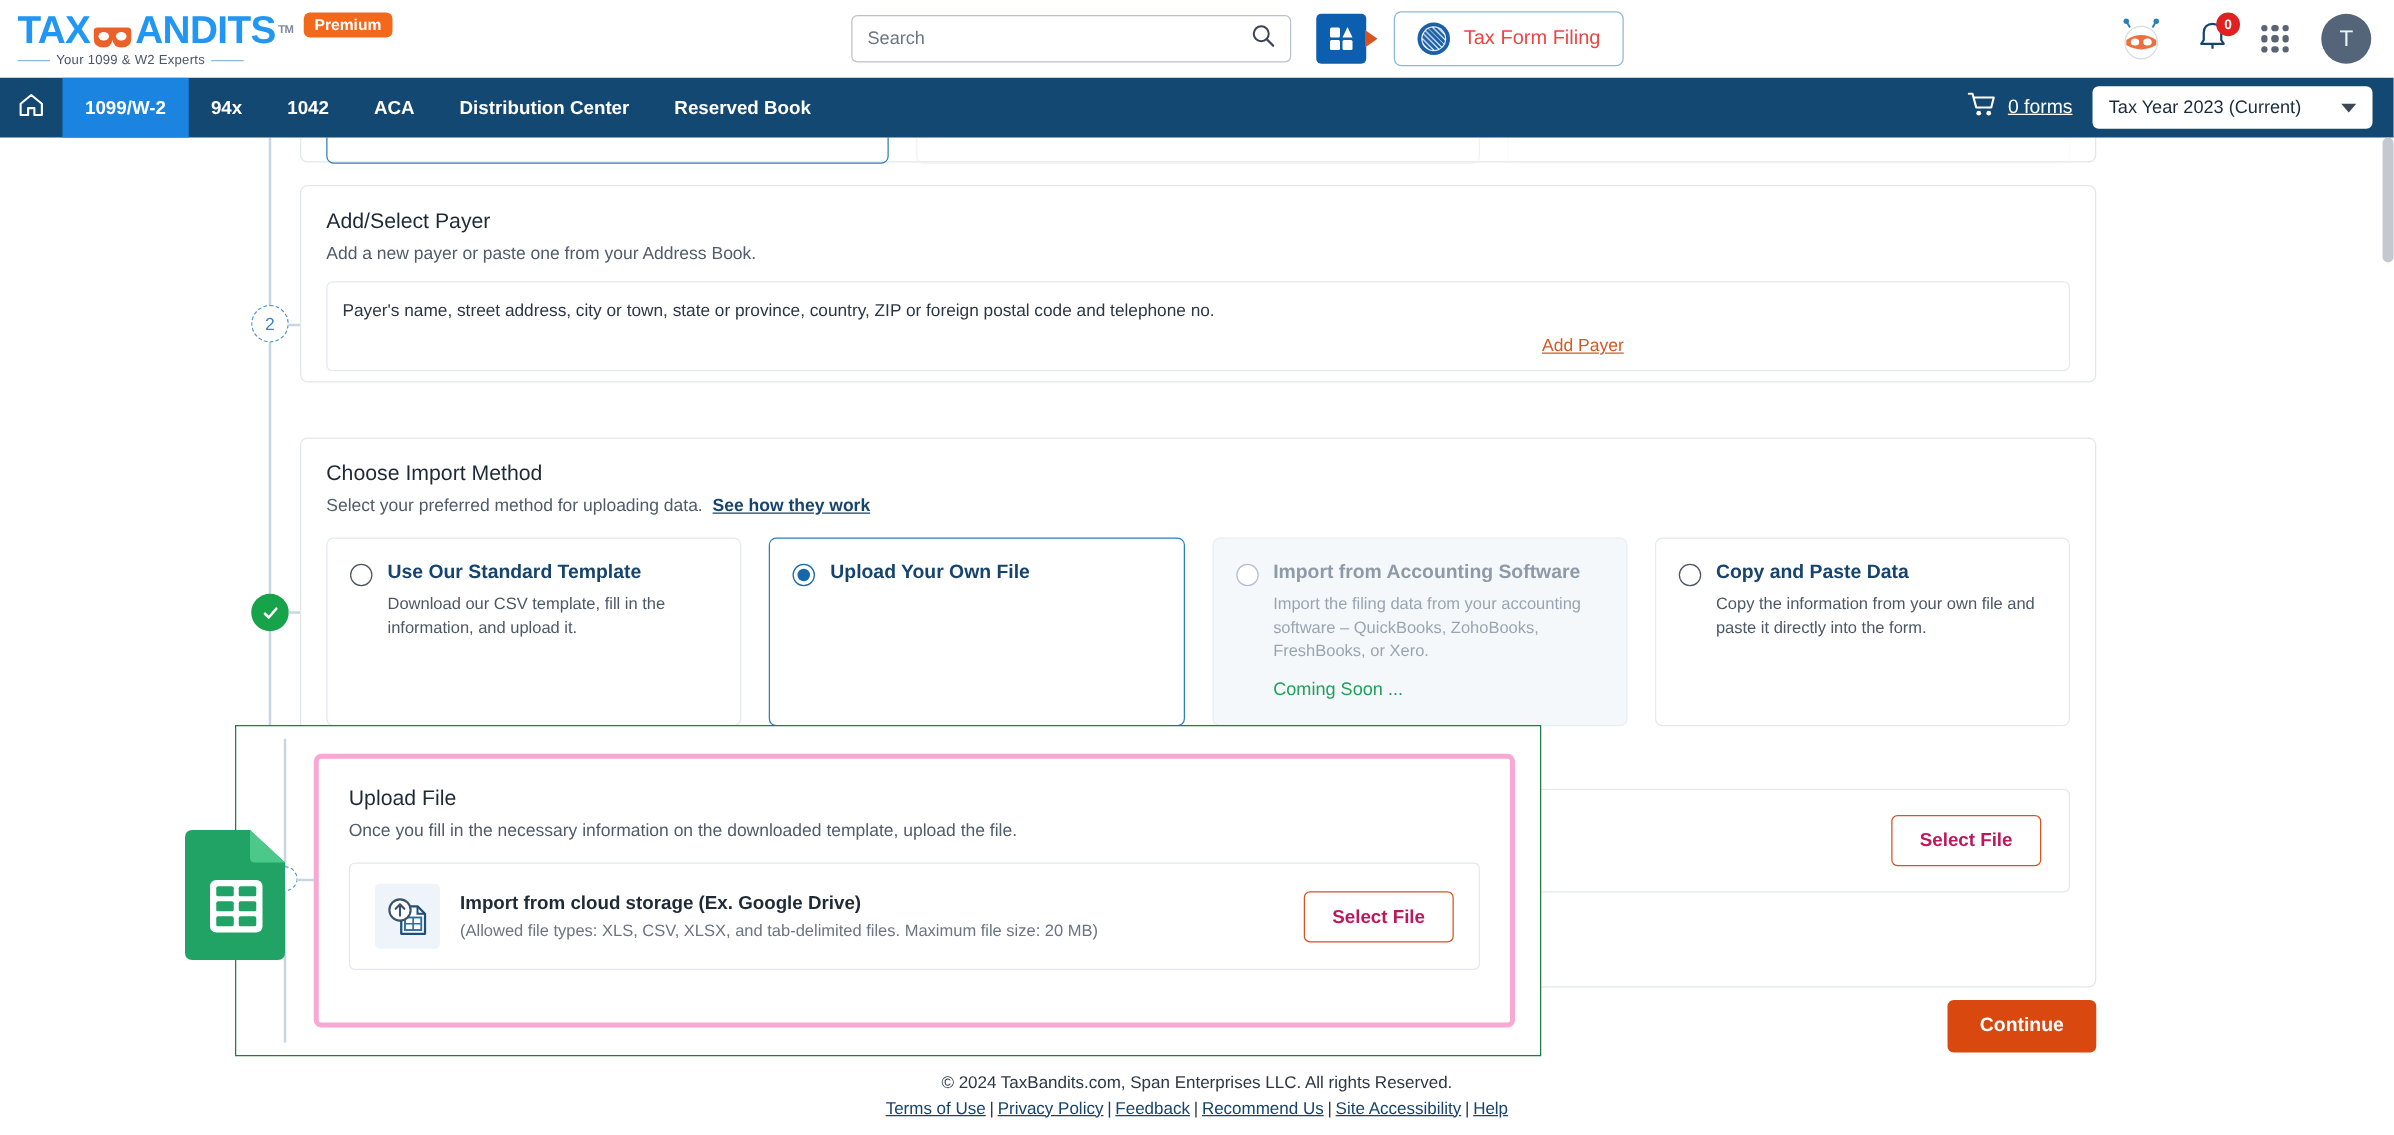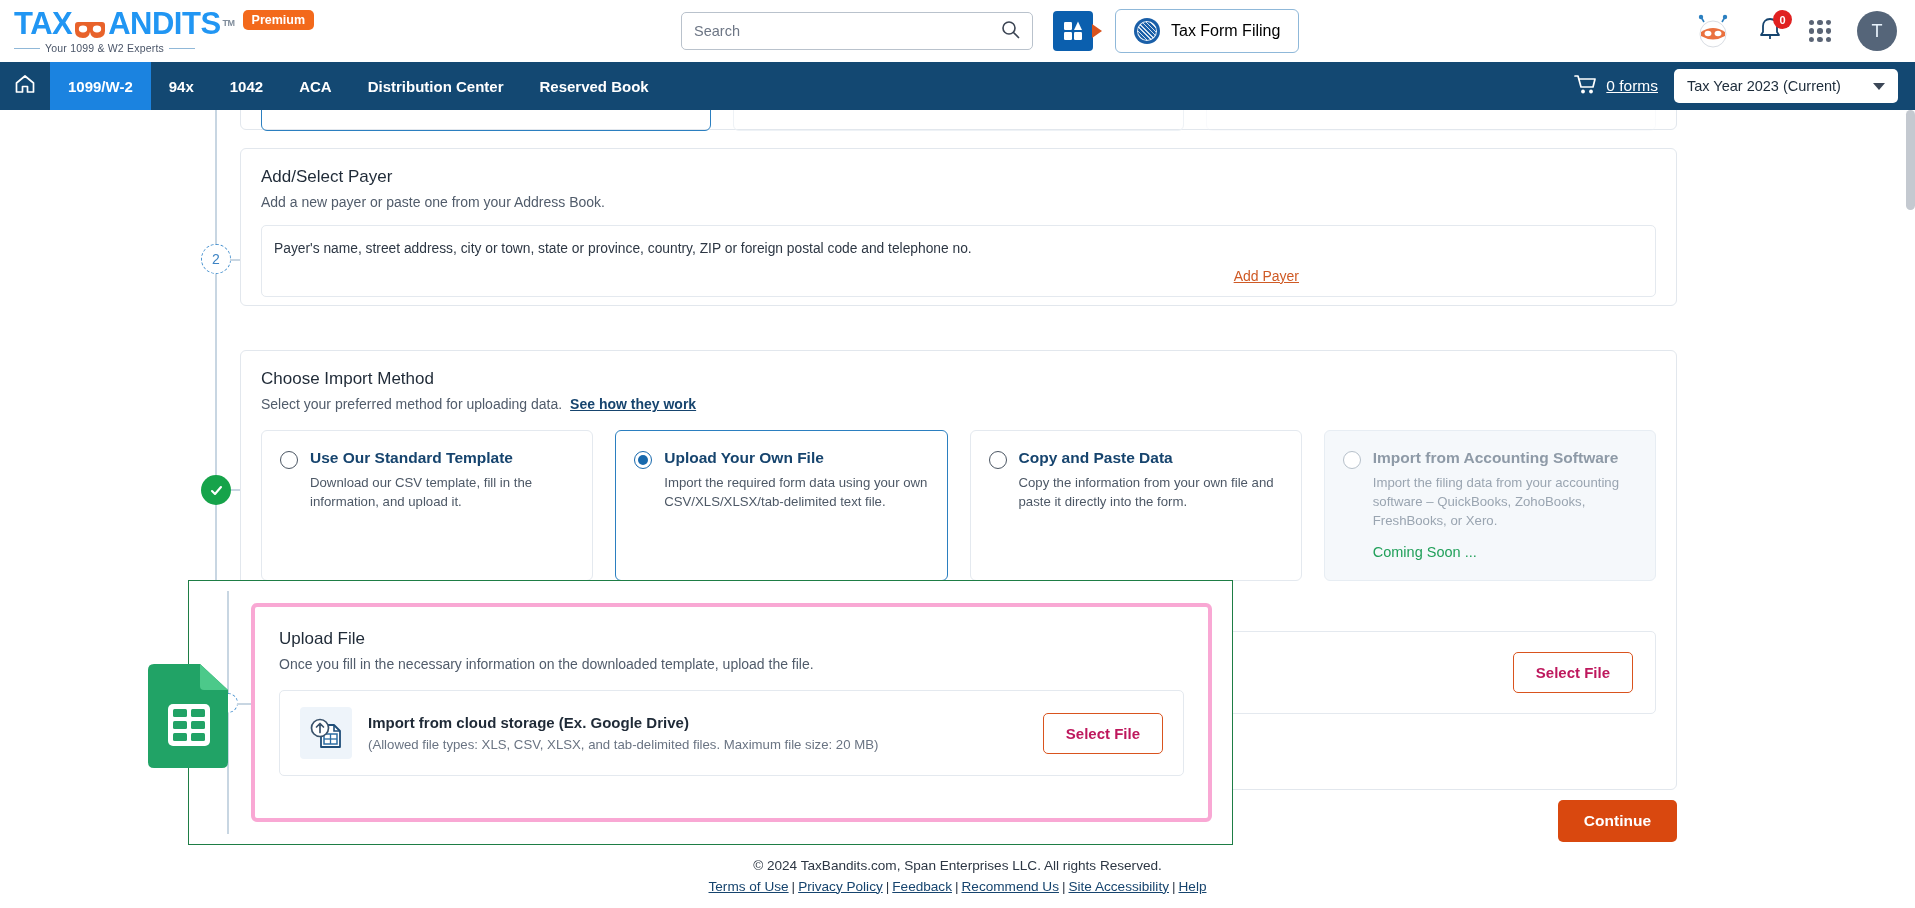--- a/index.html
+++ b/index.html
@@ -60,21 +60,21 @@
   }
   .grid-launcher-arrow {
     position: absolute; right: -9px; top: 13px;
     width: 0; height: 0; border-top: 7px solid transparent;
     border-bottom: 7px solid transparent; border-left: 10px solid #d9531e;
   }
   .tff-btn {
     position: absolute; left: 1115px; top: 9px; height: 44px;
     border: 1px solid #8fb8d9; border-radius: 6px; background: #fff;
     display: flex; align-items: center; gap: 11px; padding: 0 18px;
-    font-size: 16px; color: #000000; font-weight: 400;
+    font-size: 16px; color: #ef4444; font-weight: 400;
   }
   .seal {
     width: 26px; height: 26px; border-radius: 50%;
     background: #1a5fa8; position: relative; flex-shrink: 0;
     display: flex; align-items: center; justify-content: center;
   }
   .seal::after {
     content: ""; width: 18px; height: 18px; border-radius: 50%;
     border: 1.6px solid rgba(255,255,255,.85);
     background: repeating-linear-gradient(45deg, rgba(255,255,255,.8) 0 1px, transparent 1px 3px);
@@ -423,42 +423,41 @@
             <div class="mc-desc">Download our CSV template, fill in the information, and upload it.</div>
           </div>
         </div>
       </div>
 
       <div class="mcard selected">
         <div class="mc-row">
           <span class="radio checked"></span>
           <div>
             <div class="mc-title">Upload Your Own File</div>
-            <div class="mc-desc">Import the required form data using your own CSV/XLS/XLSX/tab-delimited text file.</div>
-          </div>
-        </div>
-      </div>
-
-      <div class="mcard">
-        <div class="mc-row">
-          <span class="radio"></span>
-          <div>
-            <div class="mc-title">Copy and Paste Data</div>
-            <div class="mc-desc">Copy the information from your own file and paste it directly into the form.</div>
           </div>
         </div>
       </div>
 
       <div class="mcard disabled">
         <div class="mc-row">
           <span class="radio muted"></span>
           <div>
             <div class="mc-title muted">Import from Accounting Software</div>
             <div class="mc-desc muted">Import the filing data from your accounting software – QuickBooks, ZohoBooks, FreshBooks, or Xero.</div>
             <div class="coming">Coming Soon ...</div>
+          </div>
+        </div>
+      </div>
+
+      <div class="mcard">
+        <div class="mc-row">
+          <span class="radio"></span>
+          <div>
+            <div class="mc-title">Copy and Paste Data</div>
+            <div class="mc-desc">Copy the information from your own file and paste it directly into the form.</div>
           </div>
         </div>
       </div>
     </div>
 
     <div class="drop-row" style="margin-top:50px;">
       <div>
         <div class="drop-title">Upload the file or ‘drag and drop’ it here.</div>
         <div class="drop-sub">Allowed file type: CSV.Maximum file size: 15MB)</div>
       </div>

